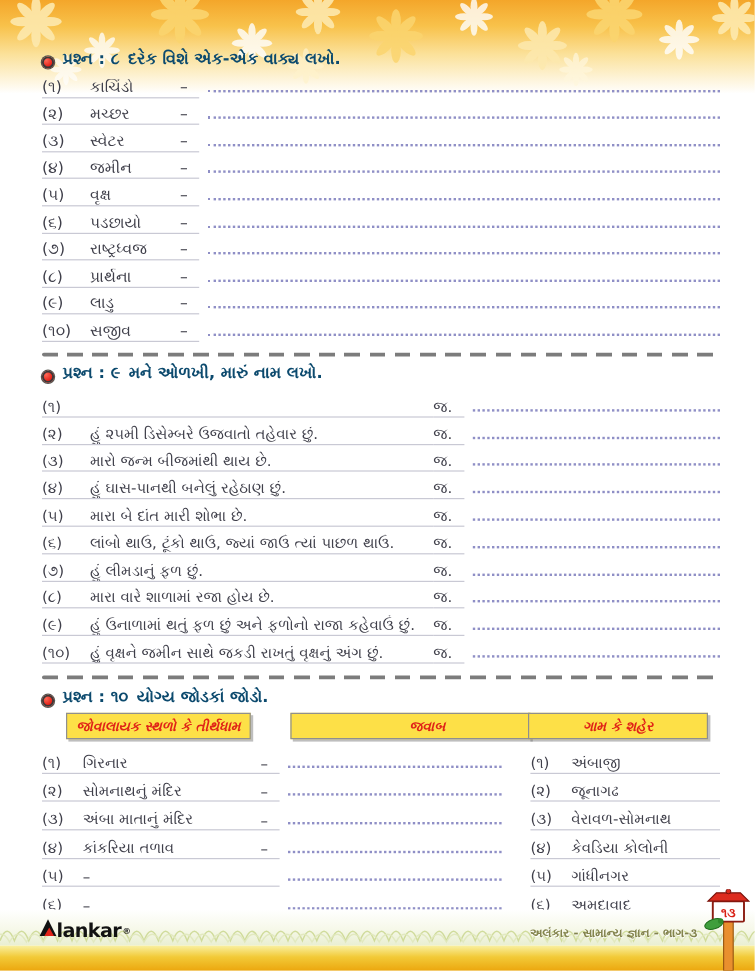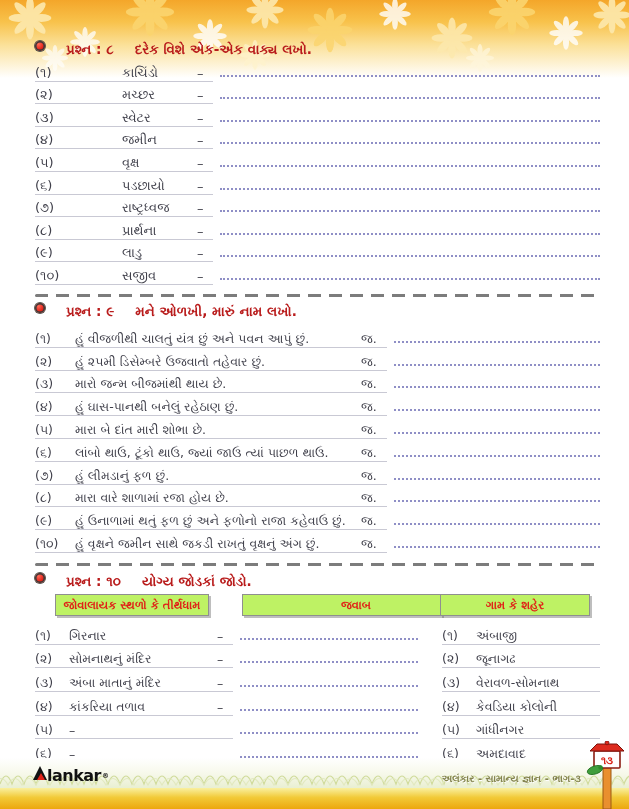--- a/index.html
+++ b/index.html
@@ -11,22 +11,22 @@
   }
   
   .header-band{
     position:absolute;top:0;left:0;width:629px;height:78px;
     background:linear-gradient(180deg,#f4a62a 0%,#f8c24b 28%,#fbe19a 58%,#ffffff 100%);
     overflow:hidden;
   }
   
   .content{position:absolute;left:35px;right:29px;top:0;}
   .q-header{
-    position:absolute;left:0;right:0;display:flex;align-items:flex-start;gap:21px;
-    font-weight:bold;font-size:13.5px;color:#b91c1c;
+    position:absolute;left:0;right:0;display:flex;align-items:flex-end;gap:7px;
+    font-weight:bold;font-size:13.5px;color:#0c4a6e;
   }
   .bullet{
     width:10px;height:10px;border-radius:50%;flex:0 0 auto;
     background:radial-gradient(circle at 35% 32%,#ff6a58 0%,#e21d14 60%,#b40d08 100%);
     box-shadow:0 0 0 1.5px #3a3a3a inset, 0 0 0 1px #55554f;
   }
   .q-title{white-space:nowrap;}
   .q-instruction{white-space:nowrap;}
   
   .rows{position:absolute;left:0;right:0;}
@@ -35,40 +35,40 @@
   .r9{height:22.8px;font-size:12.5px;}
   .r10{height:23.7px;font-size:12.5px;}
   .lbl{display:flex;align-items:flex-end;border-bottom:1px solid #c9c9d4;}
   .num{flex:0 0 40px;white-space:nowrap;}
   .word{flex:1;white-space:nowrap;overflow:hidden;}
   .dashcol{flex:0 0 16px;text-align:left;}
   .ansline{
     border-bottom:2px dotted #8f8fc6;margin-bottom:5px;margin-left:7px;
   }
   .r8 .lbl{flex:0 0 131px;}
-  .r8 .word{flex:0 0 75px;margin-left:47px;}
+  .r8 .word{flex:0 0 75px;}
   .r8 .ansline{flex:1;}
   .r9 .lbl{flex:1;min-width:0;}
   .r9 .stmt{flex:1;white-space:nowrap;overflow:hidden;}
   .r9 .jlbl{flex:0 0 26px;border-bottom:1px solid #c9c9d4;font-size:12.5px;}
   .r9 .ansline{flex:0 0 206px;}
   .r10 .lbl-l{flex:0 0 198px;}
   .r10 .num{flex:0 0 34px;}
   .r10 .ansline{flex:0 0 178px;}
   .r10 .lbl-r{flex:0 0 158px;margin-left:auto;}
   
   .dash-sep{
     position:absolute;left:0;right:0;height:3px;border-radius:2px;
     background:repeating-linear-gradient(90deg,#7c7c7c 0 13px,transparent 13px 21px);
   }
   
   .colbox{
     position:absolute;height:20px;display:flex;align-items:center;justify-content:center;
-    background:#bef264;border:1.5px solid #8f8f8f;box-shadow:2px 2px 0 rgba(110,110,110,.45);
-    color:#e02318;font-weight:bold;font-size:11.5px;white-space:nowrap;overflow:hidden;
+    background:#fde047;border:1.5px solid #8f8f8f;box-shadow:2px 2px 0 rgba(110,110,110,.45);
+    color:#e02318;font-weight:bold;font-size:11.5px;white-space:nowrap;overflow:hidden;font-style:italic;
   }
   
   .grass{
     position:absolute;left:0;top:758px;width:629px;height:30px;
     background:linear-gradient(180deg,#ffffff 0%,#f6f8e9 55%,#e9efd2 100%);
   }
   .footer-bar{
     position:absolute;left:0;top:788px;width:629px;height:21px;
     background:linear-gradient(180deg,#f9f0a0 0%,#f2ca38 45%,#eca70e 100%);
   }
@@ -226,21 +226,20 @@
   <div class="q-header" style="top:303px;">
     <span class="bullet"></span>
     <span class="q-title">પ્રશ્ન : ૯</span>
     <span class="q-instruction">મને ઓળખી, મારું નામ લખો.</span>
   </div>
 
   <div class="rows" style="top:325px;">
     <div class="row r9">
         <span class="lbl">
           <span class="num">(૧)</span>
-          <span class="stmt">હું વીજળીથી ચાલતું યંત્ર છું અને પવન આપું છું.</span>
         </span>
         <span class="jlbl">જ.</span>
         <span class="ansline"></span>
       </div>
     <div class="row r9">
         <span class="lbl">
           <span class="num">(૨)</span>
           <span class="stmt">હું ૨૫મી ડિસેમ્બરે ઉજવાતો તહેવાર છું.</span>
         </span>
         <span class="jlbl">જ.</span>

